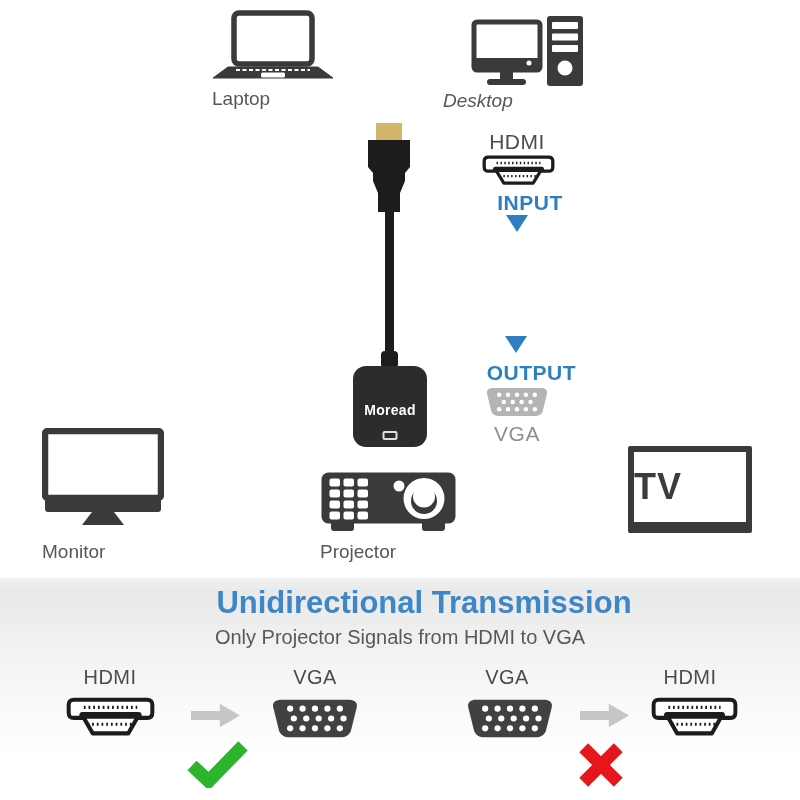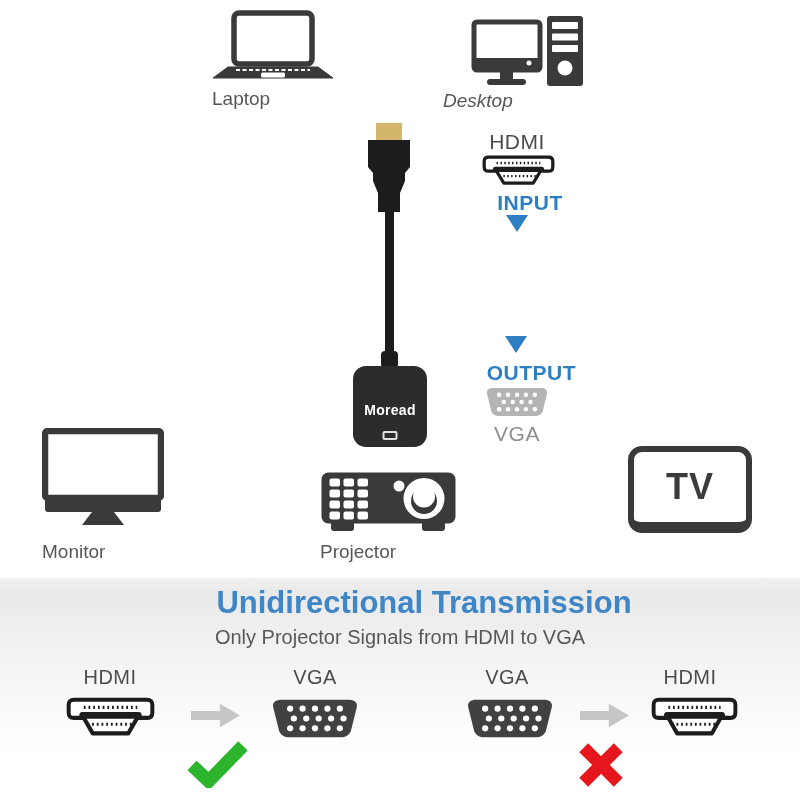--- a/index.html
+++ b/index.html
@@ -35,22 +35,22 @@
   .adapter-brand{
     position:absolute;top:36px;left:0;width:100%;text-align:center;
     color:#ffffff;font-size:14px;font-weight:600;letter-spacing:.3px;
   }
   .adapter-port{
     position:absolute;bottom:7px;left:50%;transform:translateX(-50%);
     width:15px;height:9px;border:2px solid #e0e0e0;border-radius:2px;
   }
   .tv-box{
     position:absolute;left:628px;top:446px;width:124px;height:87px;
-    border:6px solid var(--icon-dark);border-bottom-width:11px;border-radius:14px;
-    background:#fff;display:flex;align-items:center;justify-content:center;
+    border:6px solid var(--icon-dark);border-bottom-width:11px;border-radius:2px;
+    background:#fff;display:flex;align-items:center;
   }
   .tv-text{font-size:36px;font-weight:600;color:#3c3c3e;letter-spacing:1px;}
   .bottom-section{
     position:absolute;left:0;top:578px;width:800px;height:222px;
     background:linear-gradient(180deg,#f2f2f2 0%,#e9e9e9 6%,#f6f6f6 45%,#ffffff 80%);
   }
   .tr-title{position:absolute;top:7px;left:0;width:100%;text-align:center;color:var(--title-blue);font-size:31px;font-weight:700;padding-left:48px;}
   .tr-subtitle{position:absolute;top:48px;left:0;width:100%;text-align:center;color:#58585a;font-size:20px;}
   svg{display:block;}
   .fill-dark{fill:var(--icon-dark);}

